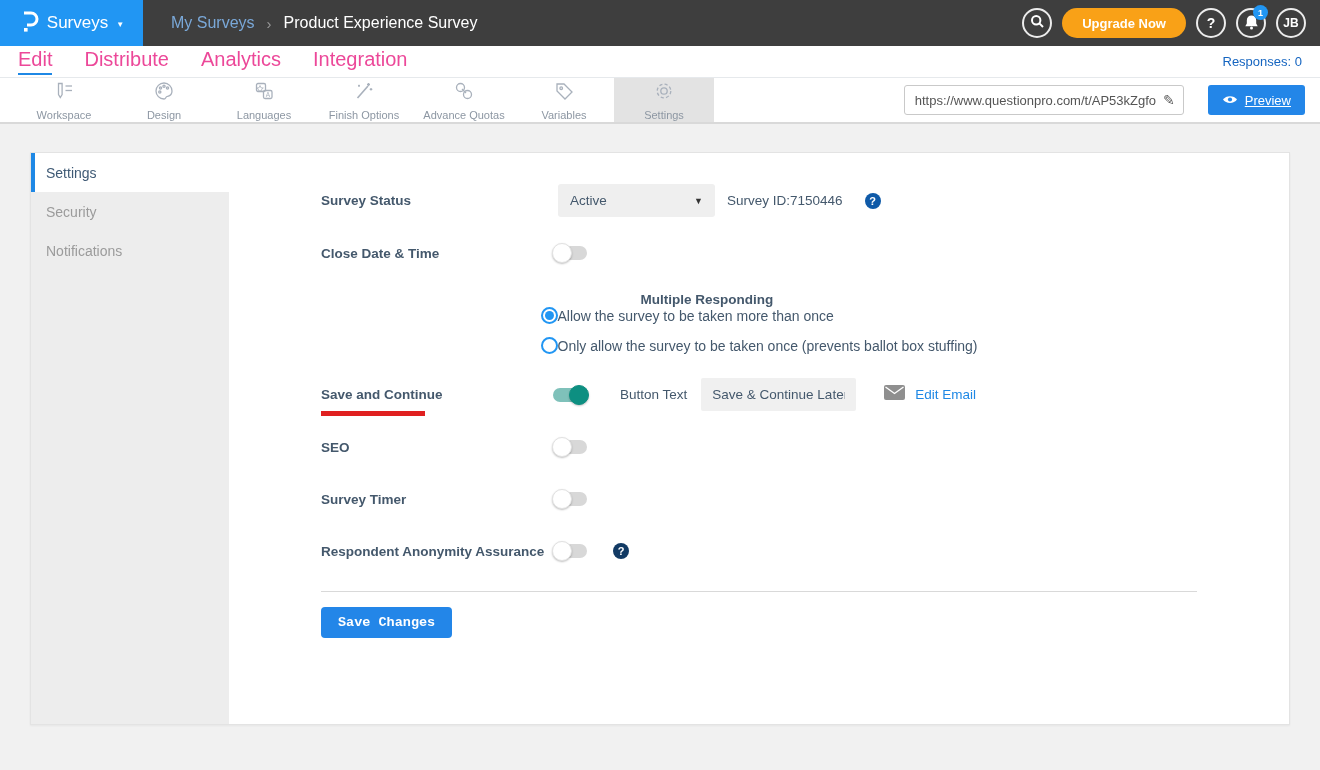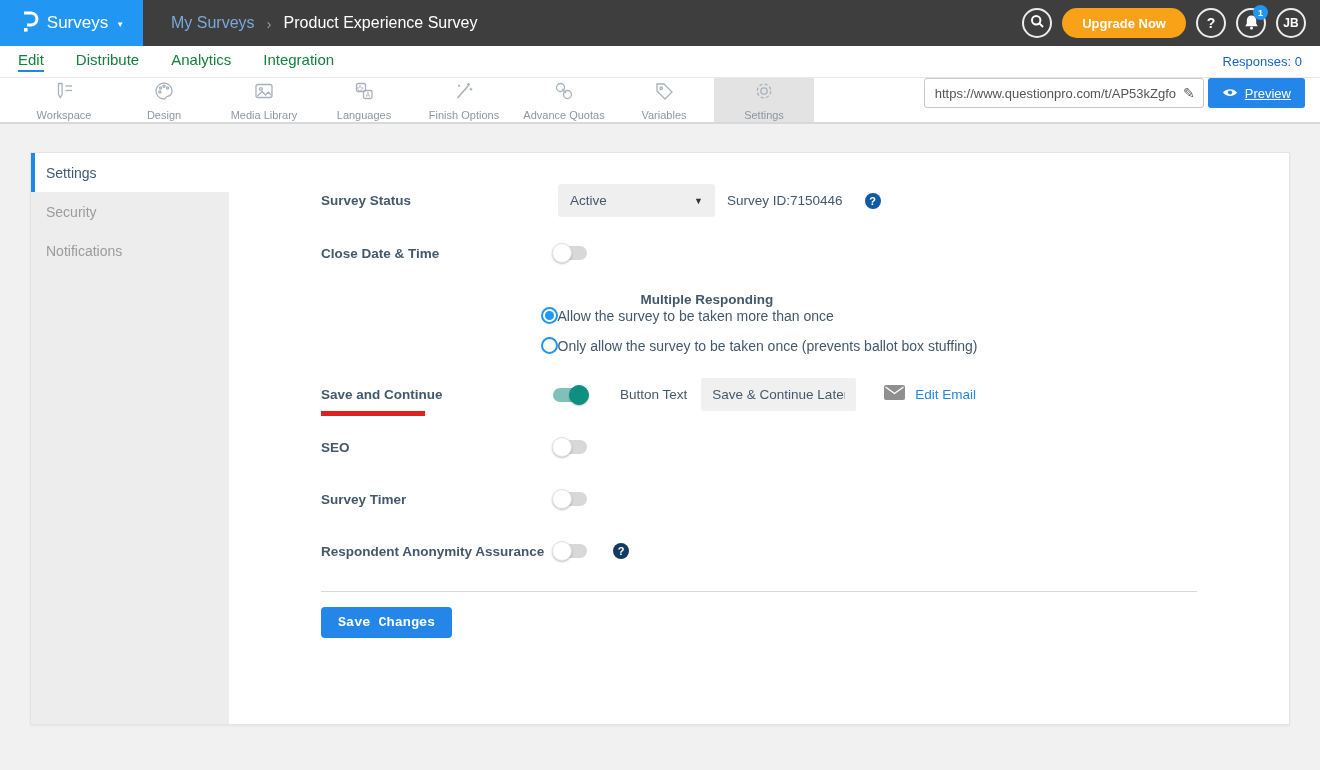--- a/index.html
+++ b/index.html
@@ -26,35 +26,35 @@
                  height:30px; padding:0 20px; font-size:13px; font-weight:bold;
                  font-family:"Liberation Sans",sans-serif; cursor:pointer; }
   .badge { position:absolute; top:-5px; right:-4px; background:#2196f3; color:#fff;
            width:15px; height:15px; border-radius:50%; font-size:9px; font-weight:bold;
            display:flex; align-items:center; justify-content:center; border:none; }
 
   
   .tabbar { height:32px; background:#fff; display:flex; align-items:center;
             border-bottom:1px solid #e6e9ec; padding:0 18px; }
   .tabs { display:flex; gap:32px; flex:1; }
-  .tab { color:#15803d; font-size:15px; cursor:pointer; padding-bottom:4px;text-align:center; }
+  .tab { color:#ec4899; font-size:20px; cursor:pointer; padding-bottom:4px;text-align:center; }
   .tab.active { border-bottom:2px solid #1e88e5; padding-bottom:2px; }
   .responses { color:#1565c0; font-size:13px; }
 
   
   .toolbar { height:46px; background:#fff; display:flex; align-items:stretch;
              border-bottom:2px solid #d9d9d9; }
   .toolbar-items { display:flex; margin-left:14px; }
   .toolbar-item { width:100px; display:flex; flex-direction:column; align-items:center;
                   justify-content:center; gap:3px; cursor:pointer; }
   .toolbar-item.active { background:#e3e3e3; }
   .toolbar-item .tb-label { font-size:11px; color:#8d97a3; }
   .tb-icon svg { stroke:#a9b1bc; fill:none; stroke-width:1.3; }
-  .toolbar-right { flex:1; display:flex; align-items:flex-start; justify-content:flex-end;
-                   gap:4px; margin-right:15px; }
+  .toolbar-right { flex:1; display:flex; align-items:center; justify-content:flex-end;
+                   gap:24px; margin-right:15px; }
   .url-box { width:280px; height:30px; border:1px solid #c9c9c9; border-radius:3px;
              background:#fff; display:flex; align-items:center; padding:0 8px 0 10px; }
   .url-box input { border:none; outline:none; flex:1; font-size:13px; color:#555;
                    font-family:"Liberation Sans",sans-serif; background:transparent; }
   .url-pencil { color:#555; font-size:14px; cursor:pointer; }
   .preview-btn { height:30px; background:#2386e8; color:#fff; border:none; border-radius:3px;
                  padding:0 14px; font-size:13px; display:flex; align-items:center; gap:7px;
                  font-family:"Liberation Sans",sans-serif; cursor:pointer;text-decoration:underline; }
 
   
@@ -191,30 +191,20 @@
           <path d="M11 3 a8 8 0 1 0 0 16 c2 0 1.5-2 3-2.5 1.6-.5 5-.5 5-5.5 a8 8 0 0 0-8-8 z"></path>
           <circle cx="7.5" cy="8" r="1.1"></circle>
             <circle cx="11" cy="6.2" r="1.1"></circle>
           <circle cx="14.5" cy="8" r="1.1"></circle>
             <circle cx="6.8" cy="12" r="1.1"></circle>
         </svg>
       </span>
       <span class="tb-label">Design</span>
     </div>
 
-    <div class="toolbar-item">
-      <span class="tb-icon">
-        <svg width="22" height="22" viewBox="0 0 22 22">
-          <rect x="3" y="4.5" width="16" height="13" rx="2"></rect>
-          <circle cx="8" cy="9" r="1.4"></circle>
-          <path d="M4.5 16 l4.5-4.5 3.5 3.5 2.8-2.8 3.2 3.2"></path>
-        </svg>
-      </span>
-      <span class="tb-label">Media Library</span>
-    </div>
 
     <div class="toolbar-item">
       <span class="tb-icon">
         <svg width="22" height="22" viewBox="0 0 22 22">
           <rect x="3.5" y="3.5" width="9" height="8" rx="1.5"></rect>
           <path d="M7 5.5 l1 2.3 2.3 .2 -1.8 1.5 .6 2.3 -2.1-1.3 -2.1 1.3 .6-2.3 -1.8-1.5 2.3-.2 z" stroke-width="0.8"></path>
           <rect x="10.5" y="10.5" width="8.5" height="8" rx="1.5"></rect>
           <text x="12.7" y="17" font-size="6.5" fill="#a9b1bc" stroke="none" font-family="Liberation Sans, sans-serif">A</text>
         </svg>
       </span>

